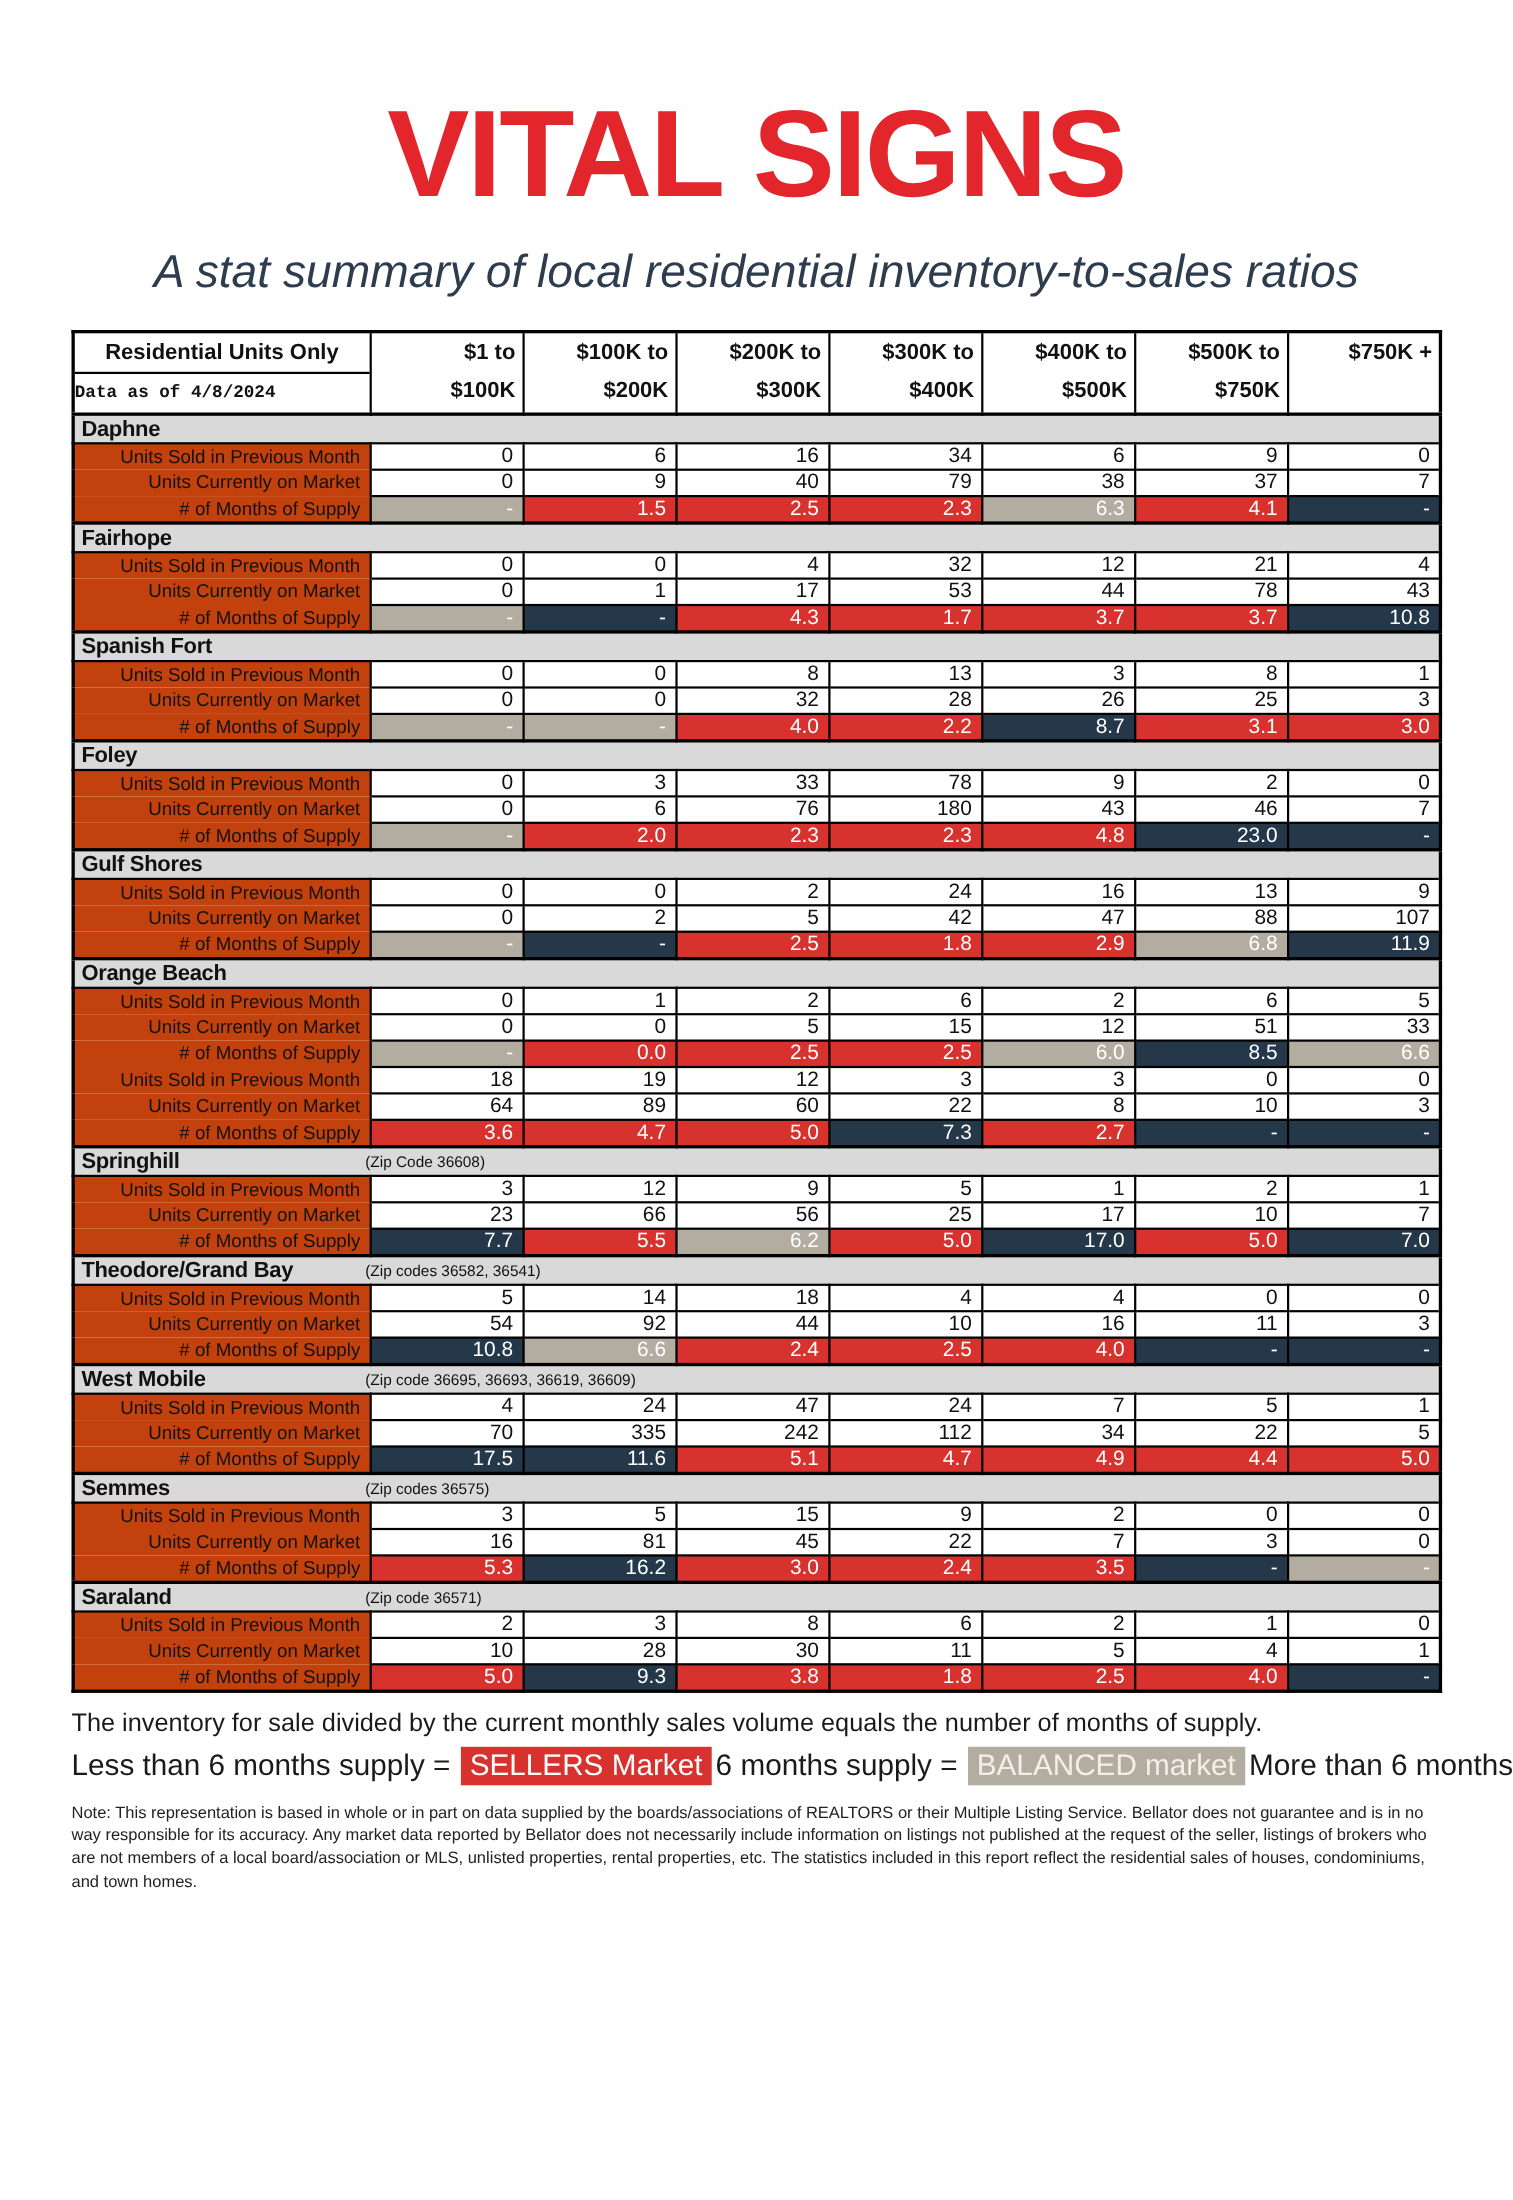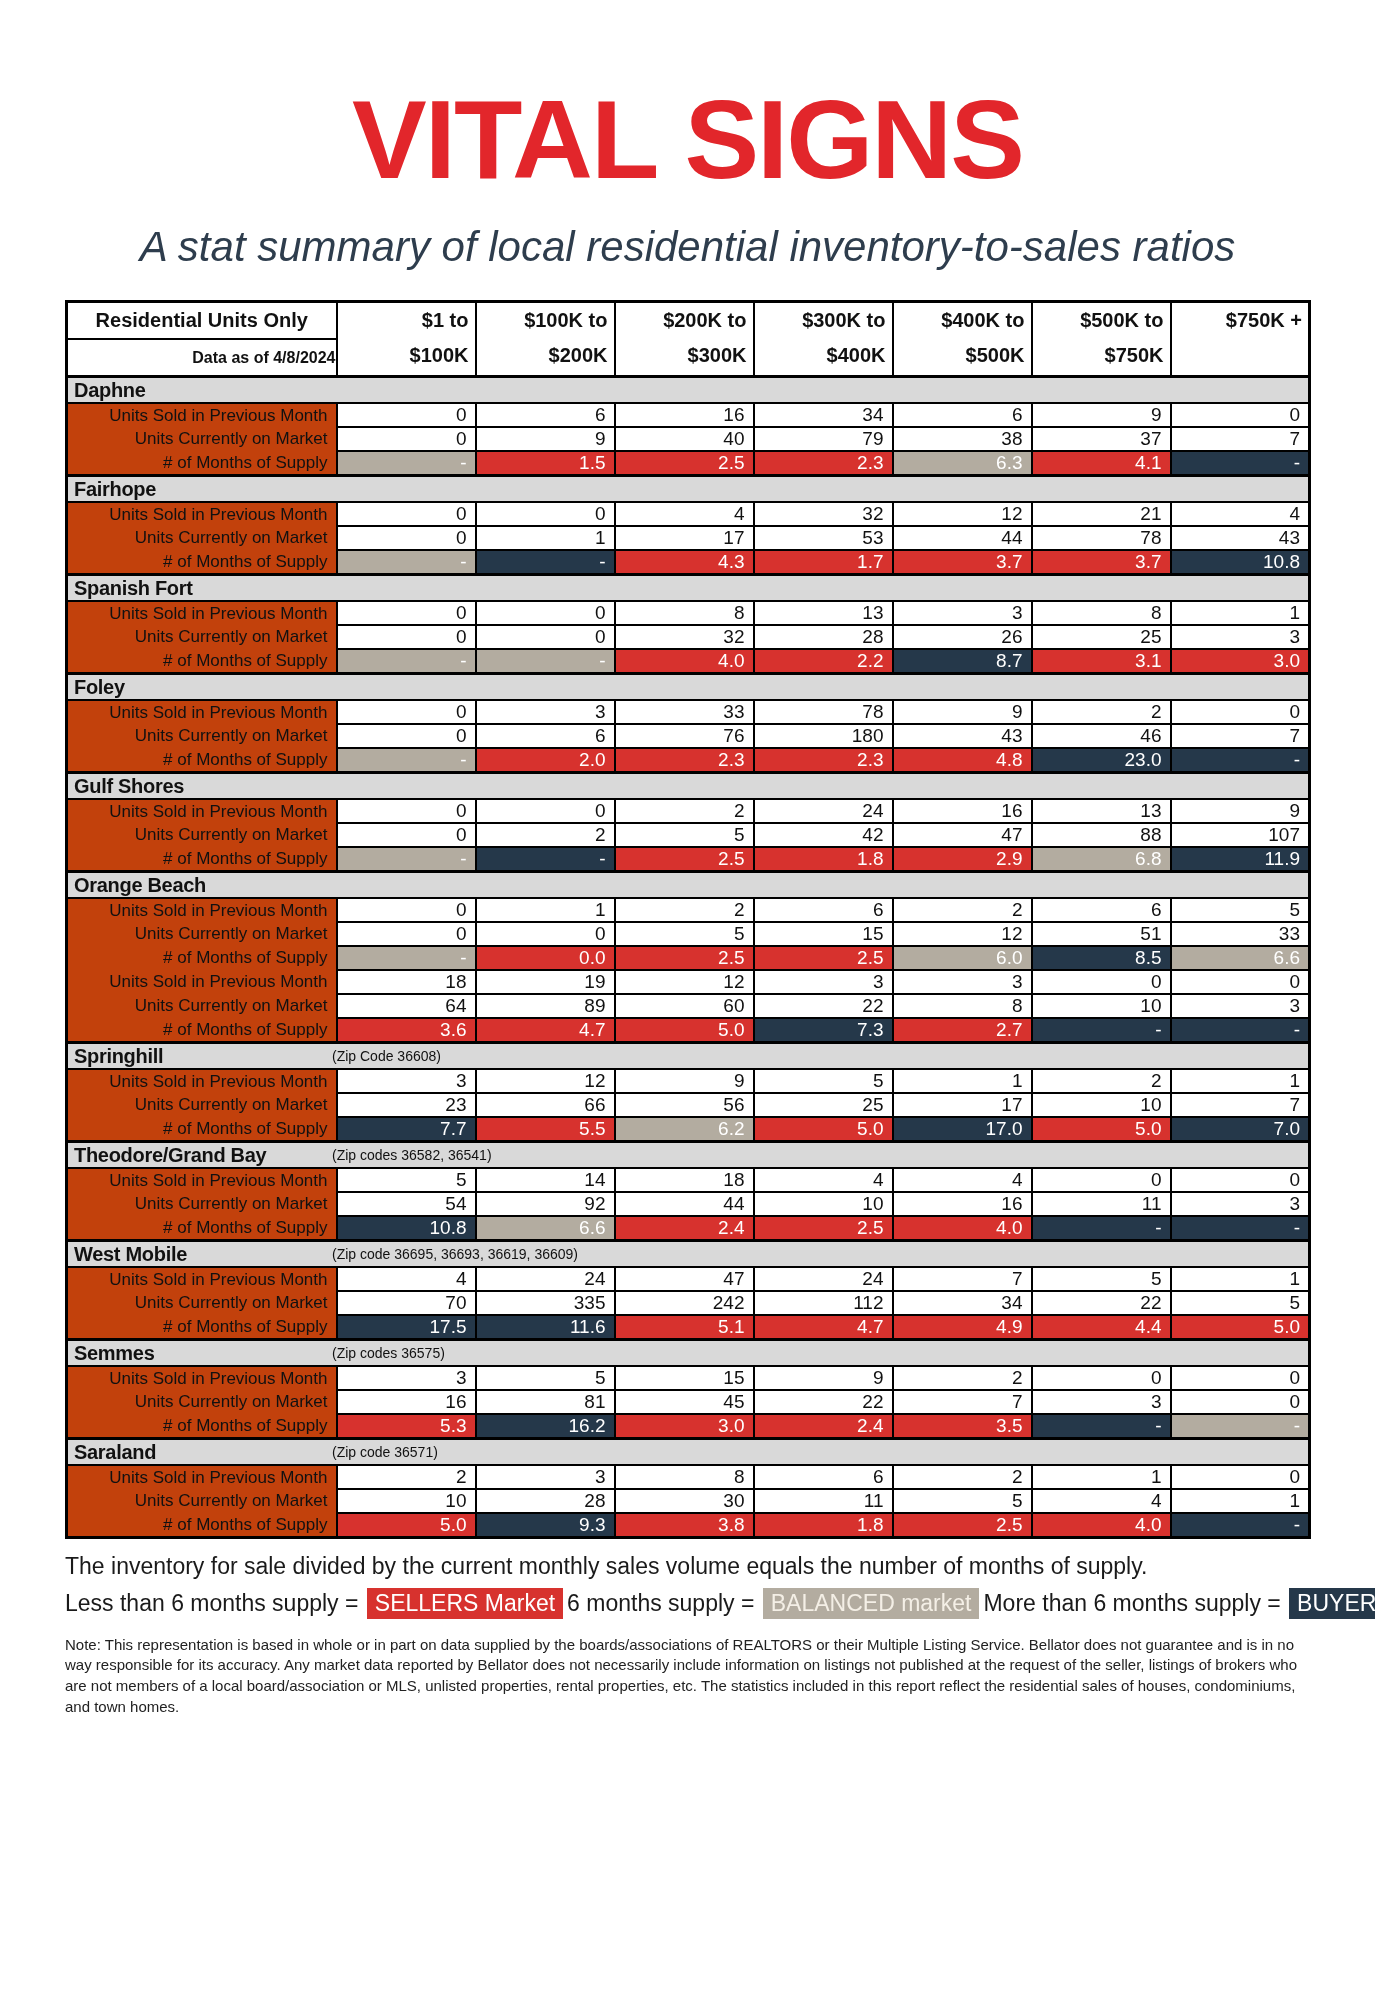--- a/index.html
+++ b/index.html
@@ -21,38 +21,38 @@
   .title{margin:84px 0 0;text-align:center;font-size:112px;line-height:1;font-weight:bold;color:var(--title);letter-spacing:-2px;}
   .subtitle{margin:28px 0 0;text-align:center;font-size:42px;line-height:1.1;font-style:italic;color:#2e3d4d;font-weight:normal;}
 
   
   table.vitals{margin:30px 65px 0;width:1245px;border-collapse:collapse;border:3px solid #000;table-layout:fixed;}
   table.vitals col.lbl{width:270px;}
   table.vitals col.num{width:139px;}
   thead tr{border-bottom:3px solid #000;}
   th.corner{border-right:2px solid #000;padding:0;vertical-align:top;background:#fff;}
   th.corner .c1{font-size:20px;font-weight:bold;line-height:35px;text-align:center;}
-  th.corner .c2{font-size:16px;font-weight:bold;line-height:35px;text-align:right;border-top:2px solid #000;}
+  th.corner .c2{font-size:16px;font-weight:bold;line-height:35px;text-align:left;border-top:2px solid #000;font-family:Liberation Mono, monospace;}
   th.price{border:2px solid #000;padding:0 6px 0 0;vertical-align:top;font-weight:normal;background:#fff;}
   th.price div{font-size:20px;font-weight:bold;line-height:35px;text-align:right;}
   tr.band td{background:var(--band);border-top:3px solid #000;border-bottom:2px solid #000;height:24px;padding:0;}
   tr.band .band-flex{display:flex;align-items:center;height:24px;}
   tr.band .area-name{flex:0 0 264px;padding-left:6px;font-weight:bold;font-size:20px;letter-spacing:-.3px;}
   tr.band .zip-note{font-size:14px;color:#111;}
   td.rlabel{border:none;border-right:2px solid #000;text-align:right;padding:0 8px 0 0;font-size:17px;background:#c2410c;height:23px;}
   td.val{border:2px solid #000;text-align:right;padding:0 8px 0 0;font-size:19px;background:#fff;height:23px;}
   td.supply{border:2px solid #000;text-align:right;padding:0 8px 0 0;font-size:19px;color:#fff;height:23px;}
   td.supply.sellers{background:var(--sellers);}
   td.supply.balanced{background:var(--balanced);}
   td.supply.buyers{background:var(--buyers);}
 
   
   .footer{margin:14px 65px 0;}
   .intro{font-size:23px;line-height:1.2;color:#1a1a1a;}
-  .legend-line{margin-top:7px;display:flex;align-items:center;font-size:23px;color:#1a1a1a;}
+  .legend-line{margin-top:7px;display:flex;align-items:center;font-size:27px;color:#1a1a1a;}
   .legend-line .prefix{white-space:pre;}
   .chip{color:#fff;padding:2px 8px;margin:0 4px 0 2px;white-space:nowrap;}
   .chip.sellers{background:var(--sellers);}
   .chip.balanced{background:var(--balanced);color:#f4efe6;}
   .chip.buyers{background:var(--buyers);}
   .note{margin:16px 65px 0;font-size:15px;line-height:1.38;color:#222;}
 </style>
 </head>
 <body>
 

